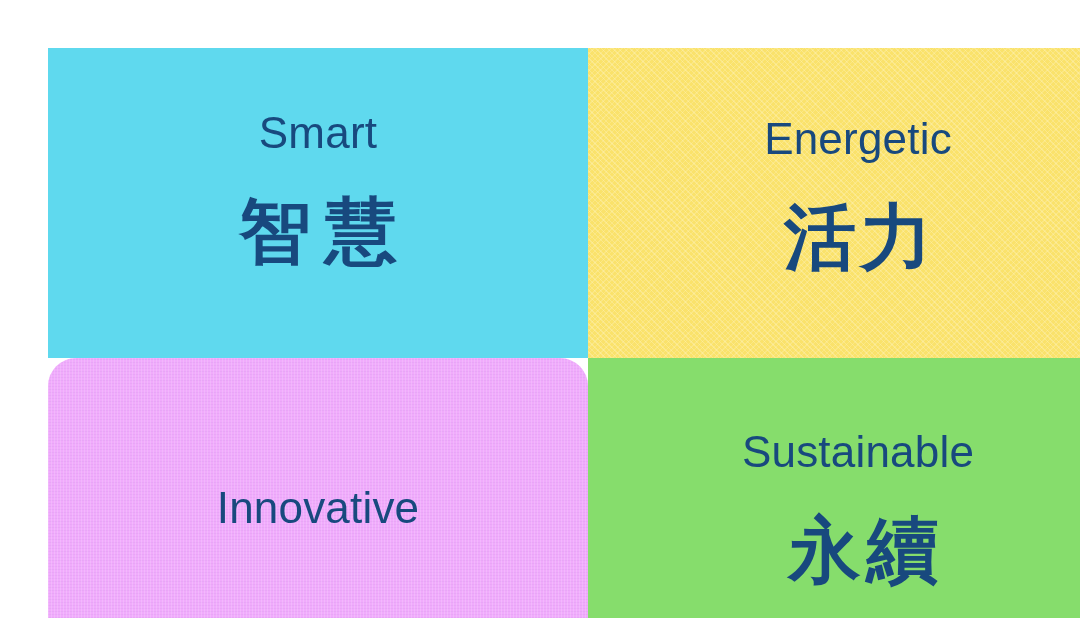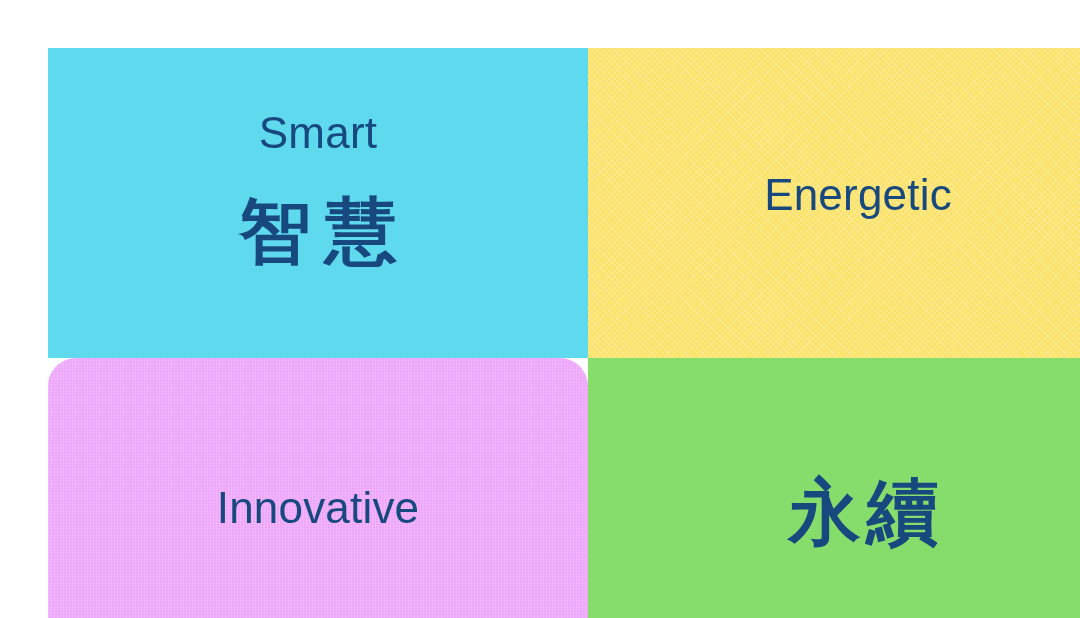--- a/index.html
+++ b/index.html
@@ -99,28 +99,30 @@
   <div class="quadrant" id="quadrant-smart" style="background-color: rgb(95, 217, 238); color: rgb(24, 73, 126);">
     <div class="label-stack">
       <div class="label-en">Smart</div>
       <div class="label-zh">智慧</div>
     </div>
   </div>
 
   <div class="quadrant textured-diamond" id="quadrant-energetic" style="background-color: rgb(250, 226, 107); color: rgb(24, 73, 126);">
     <div class="label-stack">
       <div class="label-en">Energetic</div>
+      <div class="label-zh">活力</div>
     </div>
   </div>
 
   <div class="quadrant textured-vertical" id="quadrant-innovative" style="background-color: #f0abfc; color: rgb(24, 73, 126); border-radius: 28px;">
     <div class="label-stack">
       <div class="label-en">Innovative</div>
     </div>
   </div>
 
   <div class="quadrant" id="quadrant-sustainable" style="background-color: rgb(134, 221, 108); color: rgb(24, 73, 126);">
     <div class="label-stack">
+      <div class="label-en">Sustainable</div>
       <div class="label-zh">永續</div>
     </div>
   </div>
 
 </div>
 
 </body></html>

